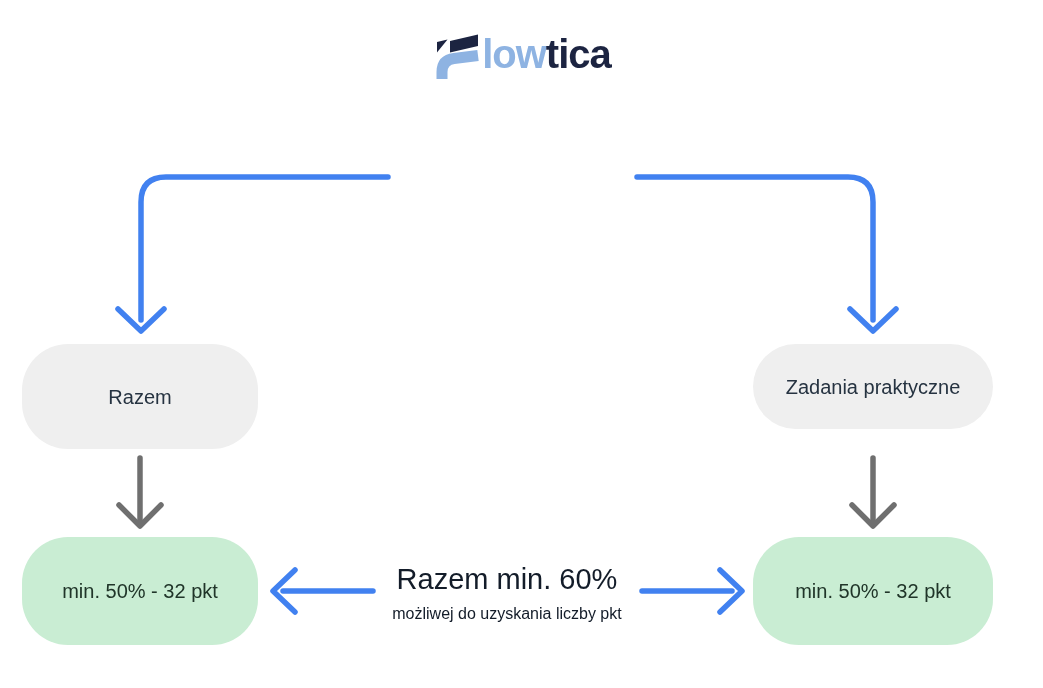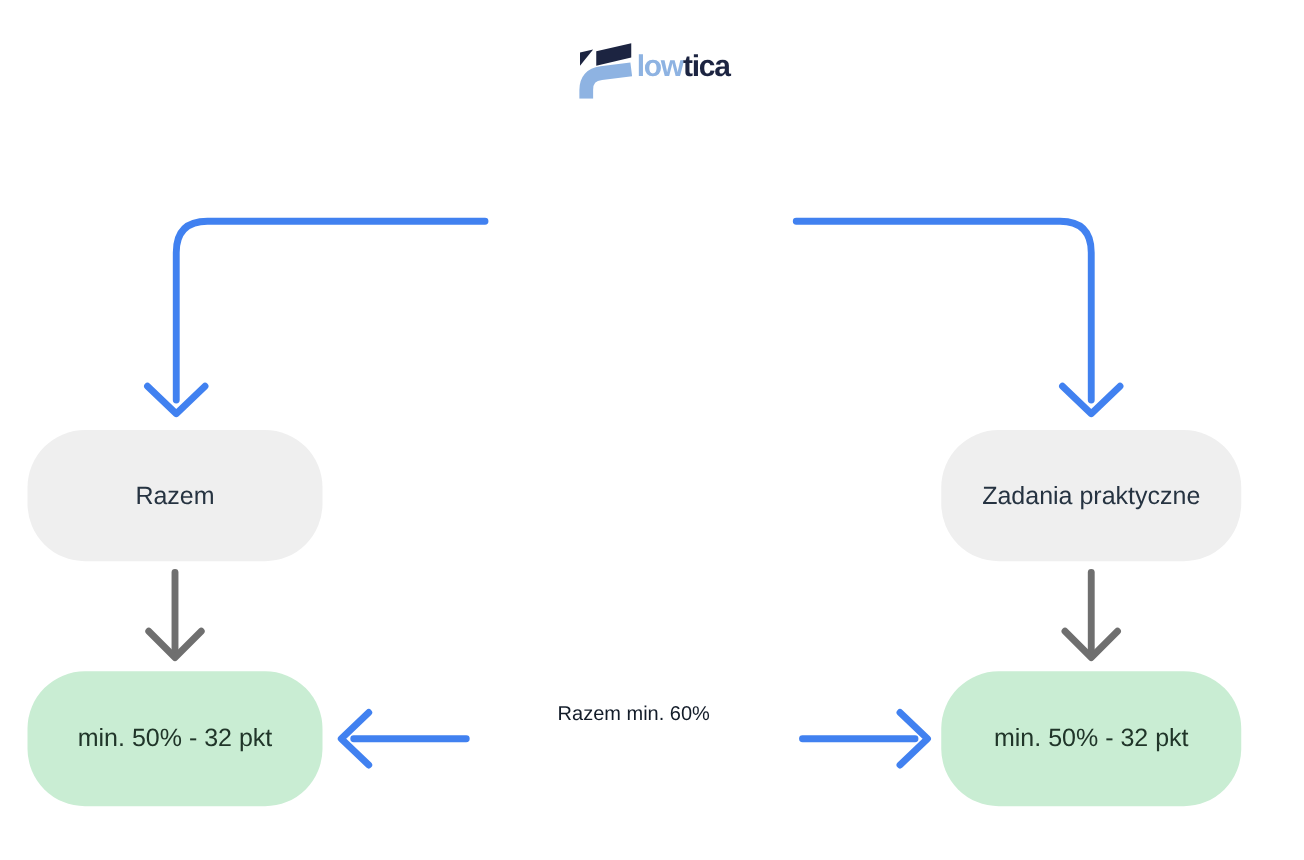--- a/index.html
+++ b/index.html
@@ -19,21 +19,21 @@
     top: 28px;
     left: 0;
     width: 100%;
     height: 52px;
     display: flex;
     justify-content: center;
     align-items: center;
   }
   .logo-icon { width: 47px; height: 47px; margin-right: 3px; margin-top: 2px; }
   .logo-word {
-    font-size: 24px;
+    font-size: 40px;
     font-weight: 700;
     letter-spacing: -1px;
     line-height: 1;
     white-space: nowrap;
   }
   .logo-light { color: var(--logo-light); }
   .logo-dark  { color: var(--logo-dark); }
 
   
   .node {
@@ -48,34 +48,34 @@
     color: var(--text-dark);
     box-sizing: border-box;
     padding: 0 32px;
   }
   .node-blue  { background: var(--node-blue); }
   .node-gray  { background: var(--node-gray); }
   .node-green { background: var(--node-green); color: var(--text-green); }
 
   #node-root            { left: 390px; top: 122px; width: 240px; height: 111px; }
   #node-test            { left: 22px;  top: 344px; width: 236px; height: 105px; }
-  #node-practical       { left: 753px; top: 344px; width: 240px; height: 105px; }
+  #node-practical       { left: 753px; top: 344px; width: 240px; height: 85px; }
   #node-test-result     { left: 22px;  top: 537px; width: 236px; height: 108px; }
   #node-practical-result{ left: 753px; top: 537px; width: 240px; height: 108px; }
 
   
   .center-note {
     position: absolute;
     left: 367px;
     top: 562px;
     width: 280px;
     text-align: center;
     color: var(--note-dark);
   }
-  .center-note .title    { font-size: 16px; font-weight: 400; line-height: 1.2; margin-bottom: 7px; }
+  .center-note .title    { font-size: 29px; font-weight: 400; line-height: 1.2; margin-bottom: 7px; }
   .center-note .subtitle { font-size: 16px; font-weight: 400; line-height: 1.2; }
 
   
   .edges {
     position: absolute;
     inset: 0;
     width: 1043px;
     height: 688px;
     pointer-events: none;
   }
@@ -134,15 +134,16 @@
   <div class="node node-green" id="node-test-result">
     <span>min. 50% - 32 pkt</span>
   </div>
 
   <div class="node node-green" id="node-practical-result">
     <span>min. 50% - 32 pkt</span>
   </div>
 
   <div class="center-note">
     <div class="title">Razem min. 60%</div>
+    <div class="subtitle">możliwej do uzyskania liczby pkt</div>
   </div>
 
 </div>
 
 </body></html>

